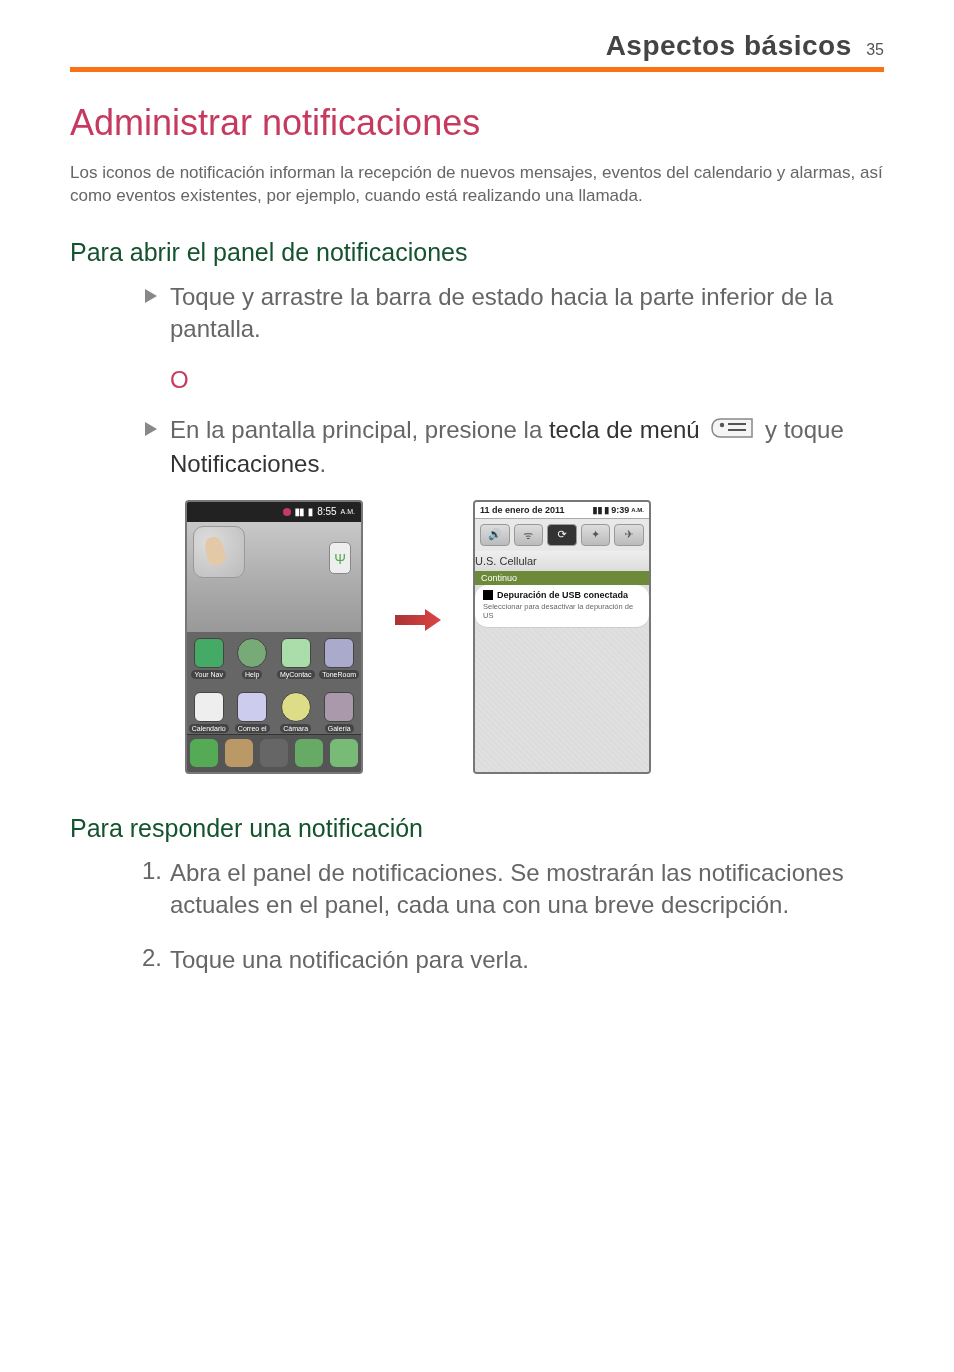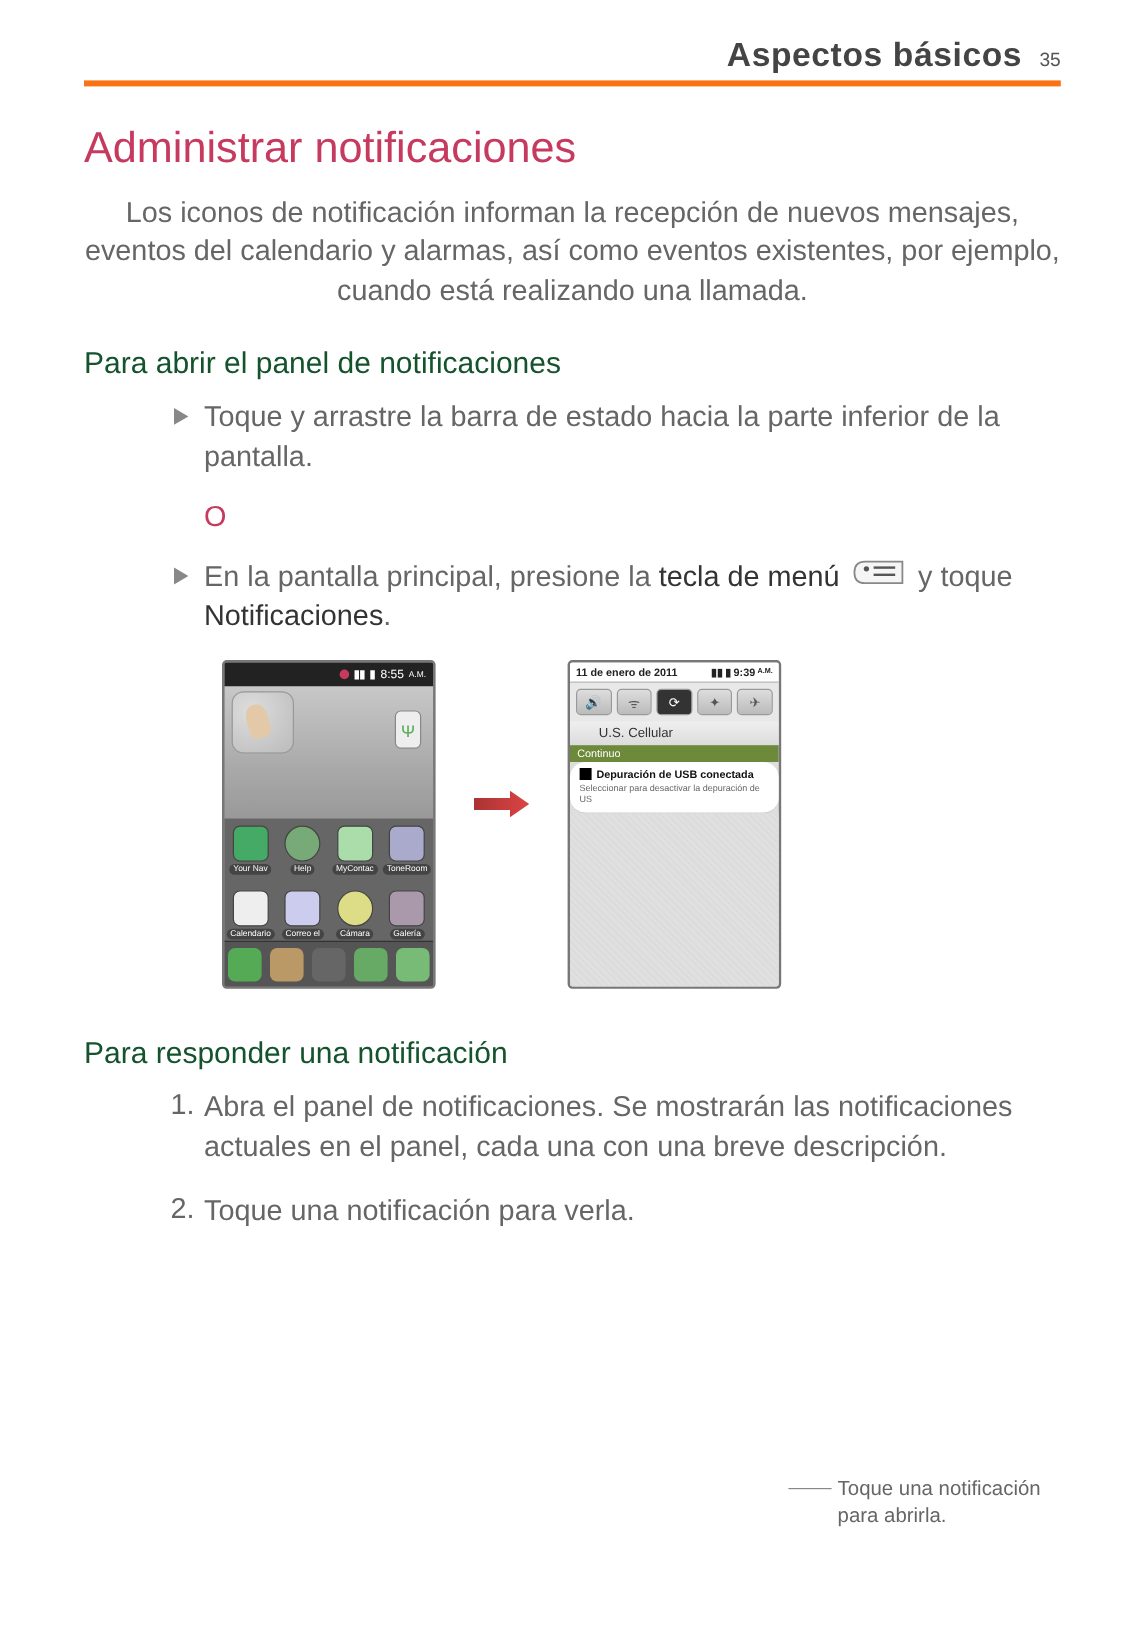--- a/index.html
+++ b/index.html
@@ -30,26 +30,25 @@
     margin-left: 10px;
     vertical-align: baseline;
   }
   h1 {
     font-size: 36px;
     color: #c73a5f;
     font-weight: normal;
     margin-bottom: 18px;
   }
   .intro {
-    font-size: 24px;
+    font-size: 17px;
     line-height: 1.35;
     color: #666;
     font-weight: 300;
     margin-bottom: 30px;
-    text-align: center;
   }
   h2.red {
     font-size: 25px;
     color: #14532d;
     font-weight: normal;
     margin-bottom: 14px;
   }
   .bullet-block {
     margin-left: 100px;
     position: relative;
@@ -196,21 +195,21 @@
   .pb-toggles {
     display: flex; gap: 4px; padding: 5px; background: #e8e8e8;
   }
   .pb-tog {
     flex: 1; height: 22px; border-radius: 4px;
     background: linear-gradient(#ddd,#bbb); border: 1px solid #999;
     display:flex; align-items:center; justify-content:center;
     font-size: 11px; color: #555;
   }
   .pb-carrier {
-    font-size: 11px; color: #333; padding: 4px 24px;
+    font-size: 11px; color: #333; padding: 4px 0;
     background: linear-gradient(#efefef,#dcdcdc);
   }
   .pb-cont {
     font-size: 9px; color: #fff; padding: 2px 6px;
     background: #6d8a3a;
   }
   .pb-notif {
     background: #fff; border-bottom: 1px solid #ccc;
     padding: 5px 8px 7px 8px;
     border-radius: 13px;
@@ -393,21 +392,20 @@
       <div class="t1">
           <span class="sq"></span>
           <span>Depuración de USB conectada</span>
         </div>
       <div class="t2">Seleccionar para desactivar la depuración de US</div>
     </div>
     <div class="pb-fill"></div>
 
   </div>
 
-  <div class="callout">Toque una notificación para abrirla.</div>
 </div>
 
 <h2 class="red">Para responder una notificación</h2>
 
 <div class="ol">
   <div class="ol-item">
     <span class="ol-num">1.</span>
     <p class="ol-text">Abra el panel de notificaciones. Se mostrarán las notificaciones actuales en el panel, cada una con una breve descripción.</p>
   </div>
   <div class="ol-item">

